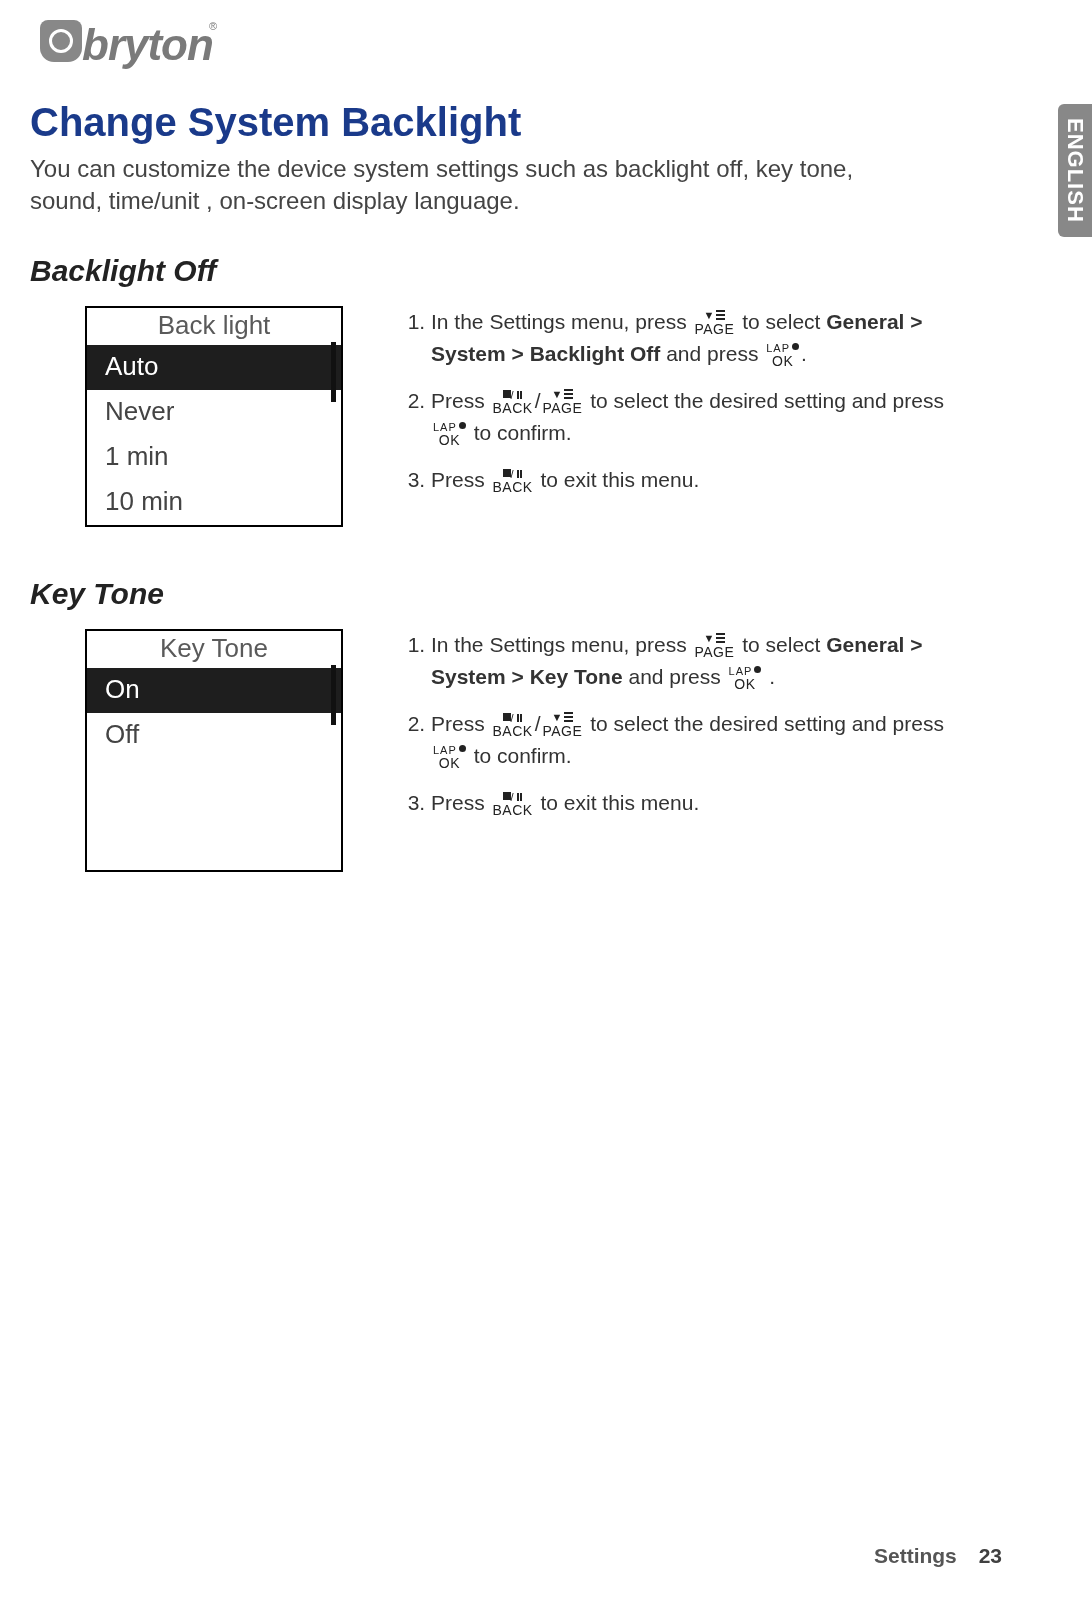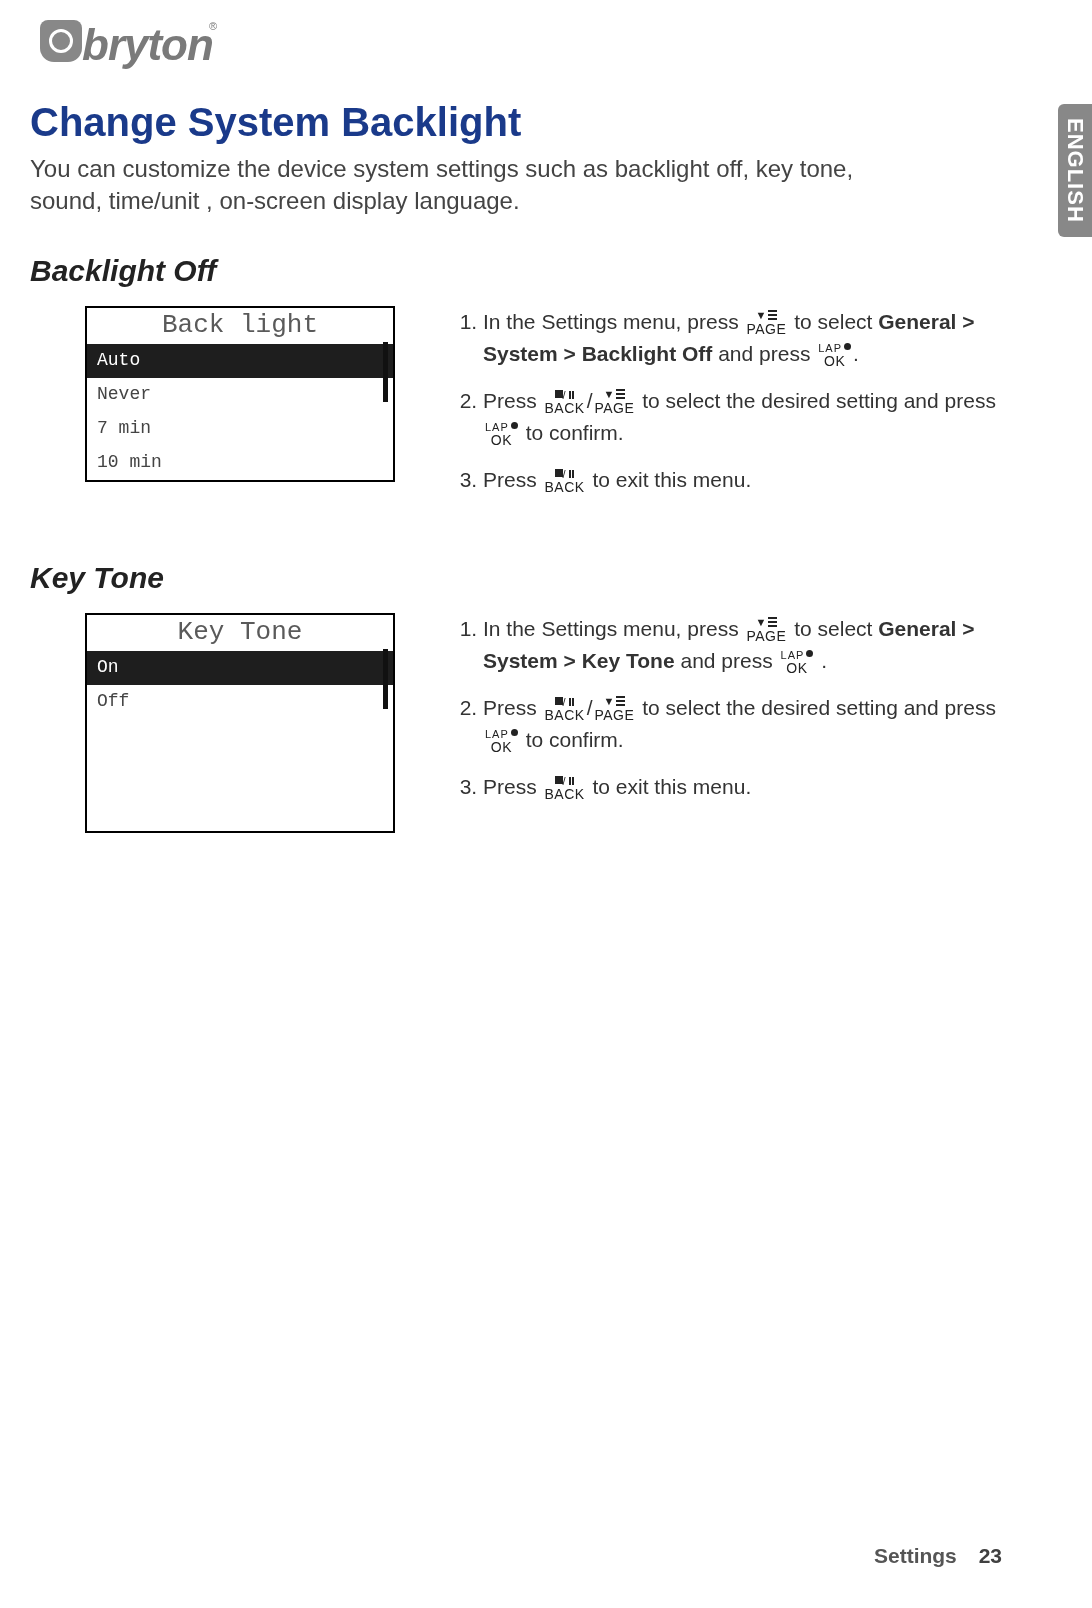--- a/index.html
+++ b/index.html
@@ -71,44 +71,44 @@
       font-style: italic;
     }
     .section-body {
       display: flex;
       gap: 60px;
       align-items: flex-start;
       margin-bottom: 50px;
       padding-left: 55px;
     }
     .device-screen {
-      width: 310px;
+      width: 258px;
       border: 2px solid #000;
       background: #fff;
-      font-family: Liberation Mono, monospace;
+      font-family: Liberation Sans, sans-serif;
     }
     .screen-title {
       text-align: center;
       font-size: 26px;
       color: #5a5a5a;
       padding: 2px 0 4px;
       font-weight: 400;
     }
     .screen-title-wrap { position: relative; }
     .scrollbar-track {
       position: absolute;
       right: 5px;
       top: 34px;
       width: 5px;
       height: 60px;
       background: #111;
     }
     .screen-item {
-      font-size: 18px;
-      padding: 6px 10px 8px 10px;
+      font-size: 26px;
+      padding: 6px 10px 8px 18px;
       color: #444;
       font-weight: 400;
     }
     .screen-item.selected {
       background: #1e1e1e;
       color: #fff;
     }
     .device-screen .filler { height: 112px; }
     ol.steps {
       list-style: decimal;
@@ -194,21 +194,21 @@
 
 <h2 class="section-title">Backlight Off</h2>
 <div class="section-body">
   <div class="device-screen">
     <div class="screen-title-wrap">
       <div class="screen-title">Back light</div>
       <div class="scrollbar-track"></div>
     </div>
     <div class="screen-item selected">Auto</div>
     <div class="screen-item">Never</div>
-    <div class="screen-item">7 min</div>
+    <div class="screen-item">1 min</div>
     <div class="screen-item">10 min</div>
   </div>
   <ol class="steps">
     <li>
       <span>In the Settings menu, press </span>
       <span class="btn-icon"><span class="top-glyph">▼<span class="menu-lines"><span></span><span></span><span></span></span></span><span class="bot-label">PAGE</span></span>
       <span> to select </span>
       <b>General &gt; System &gt; Backlight Off</b>
       <span> and press </span>
       <span class="btn-icon"><span class="top-glyph"><span>LAP</span><span class="dot"></span></span><span class="bot-label">OK</span></span>.

